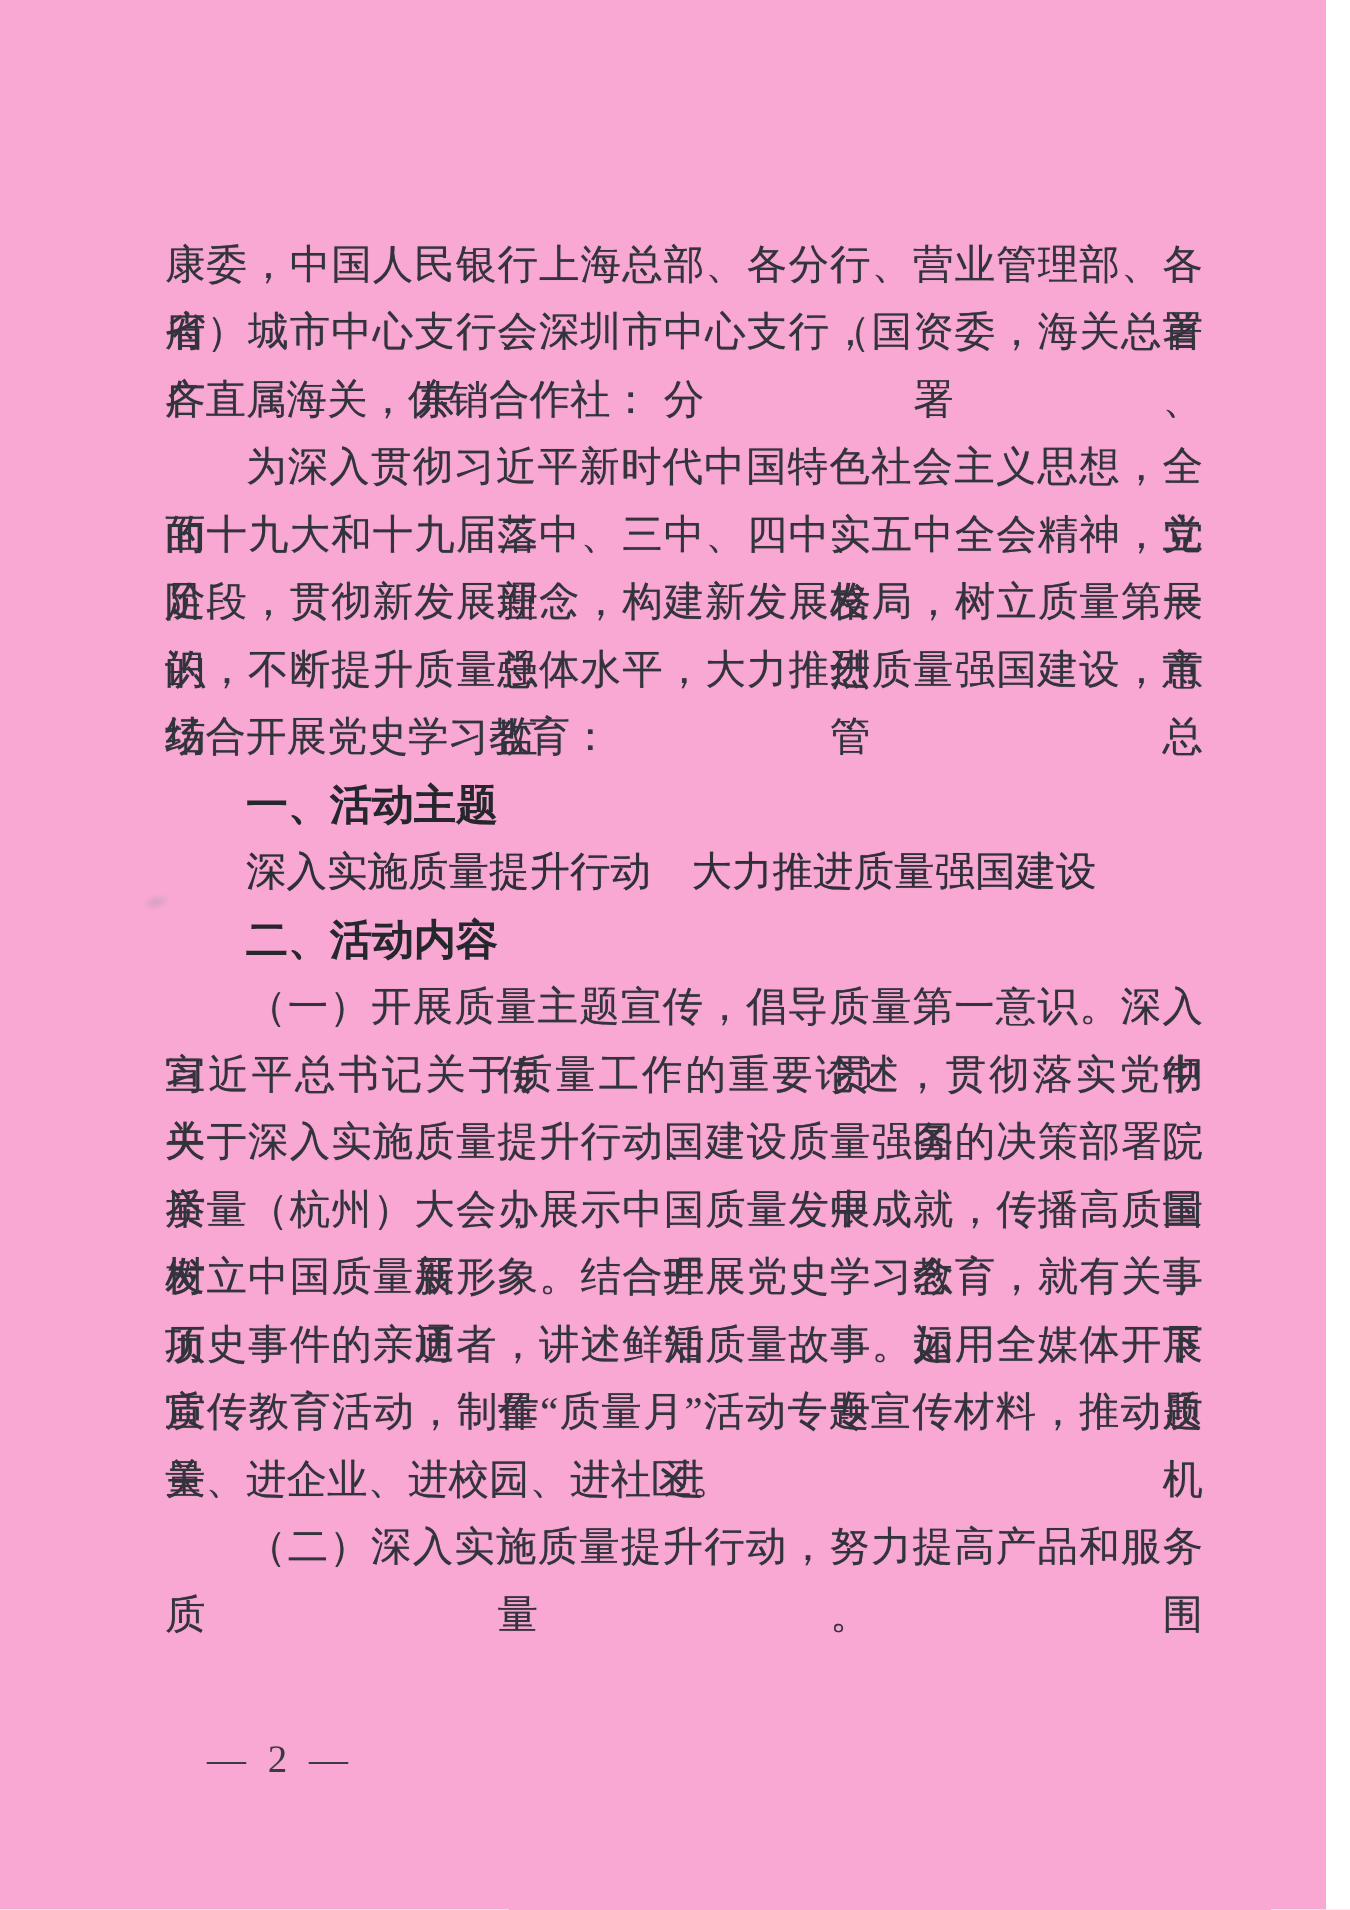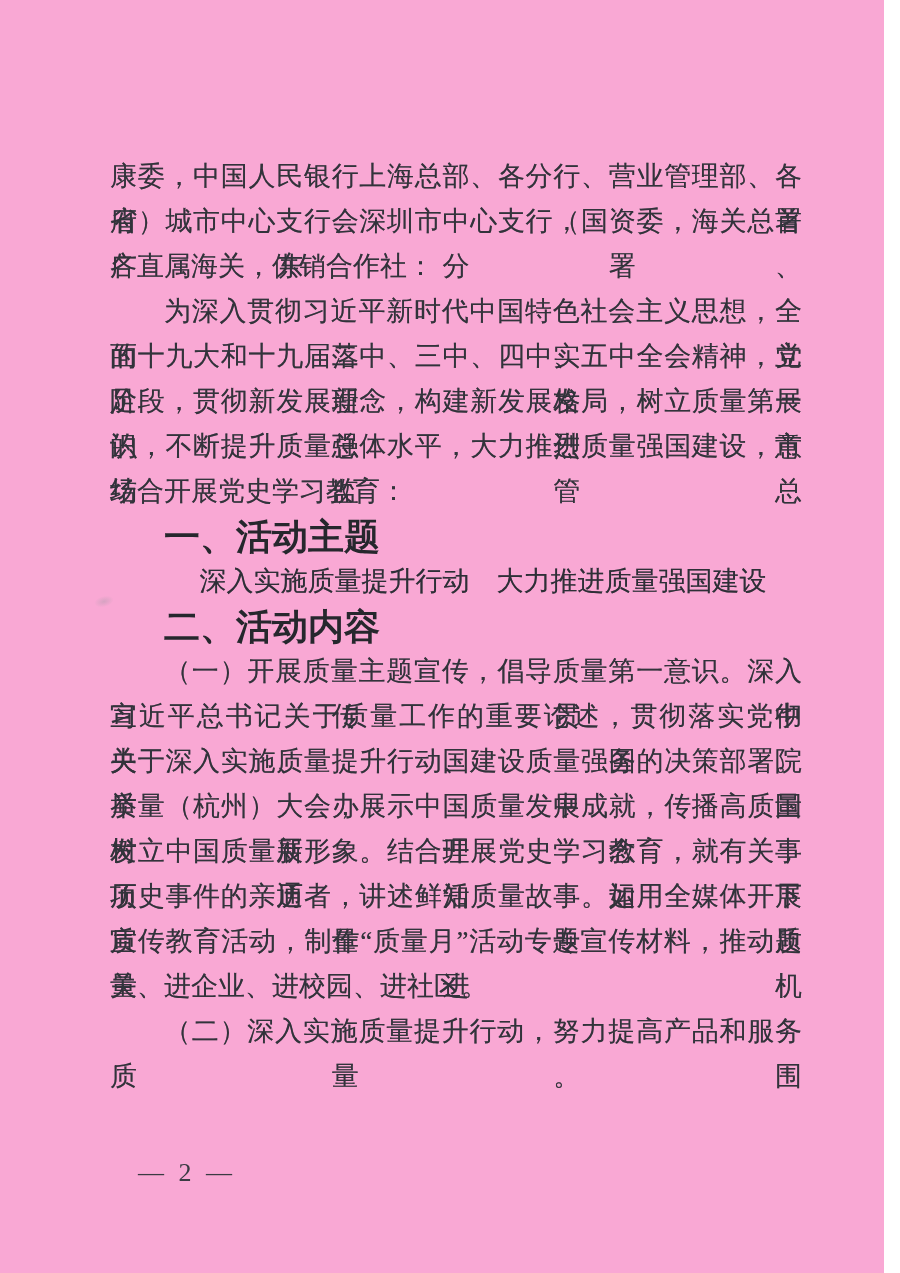--- a/index.html
+++ b/index.html
@@ -36,27 +36,26 @@
     text-align: justify;
     text-align-last: justify;
   }
   .line.indent {
     text-indent: 54px;
     font-family: Liberation Serif, serif;
   }
   .line.heading {
     font-family: "Liberation Sans", "DejaVu Sans", sans-serif;
     font-weight: 700;
-    font-size: 36px;
+    font-size: 28px;
     color: #26272d;
     text-shadow: none;
   }
   .line.theme {
     color: #2e2f37;
-    text-align: center;
   }
   .footer {
     position: absolute;
     left: 138px;
     top: 1150px;
     height: 45px;
     line-height: 45px;
     font-size: 26px;
     color: #3a3b43;
     letter-spacing: 4px;

